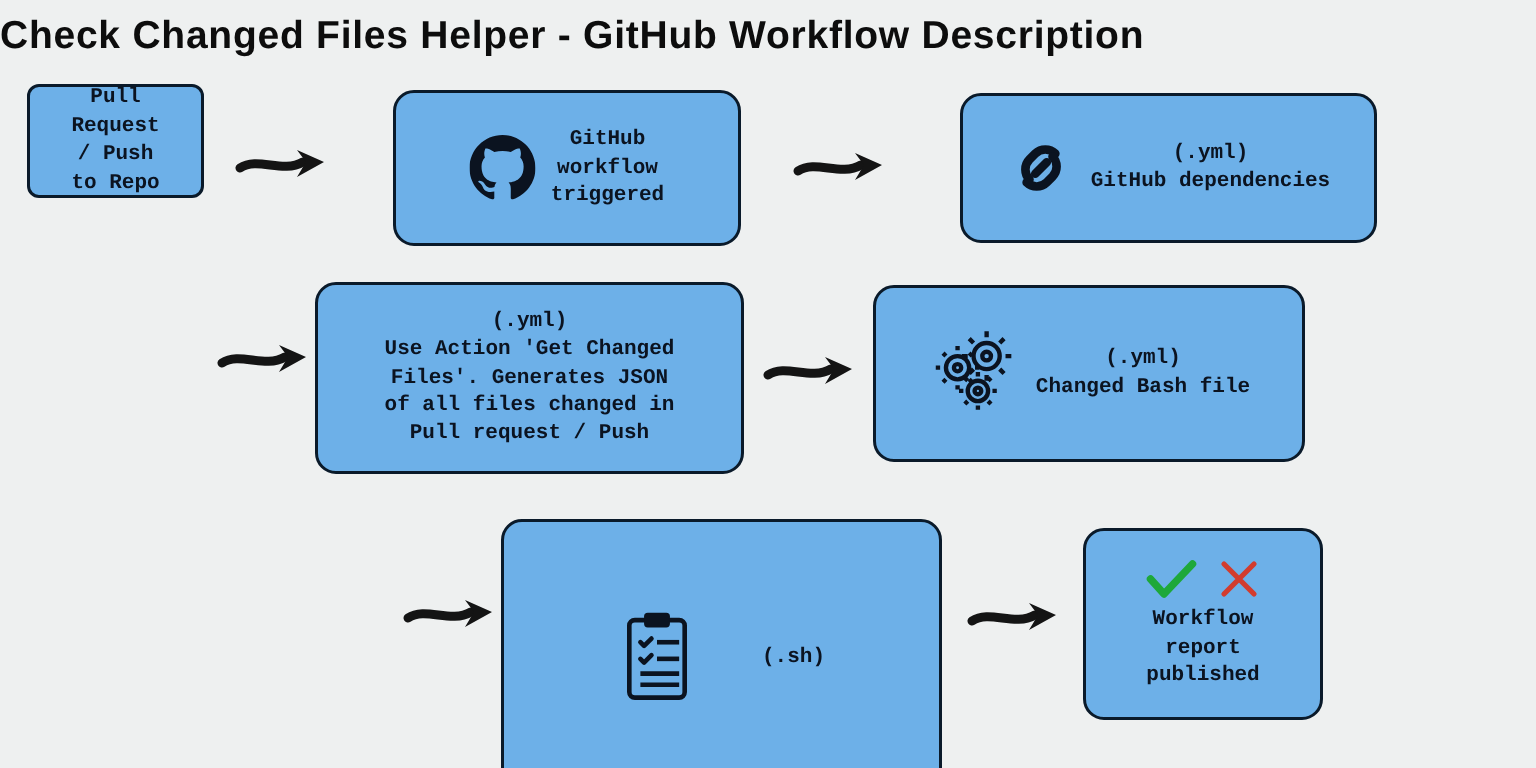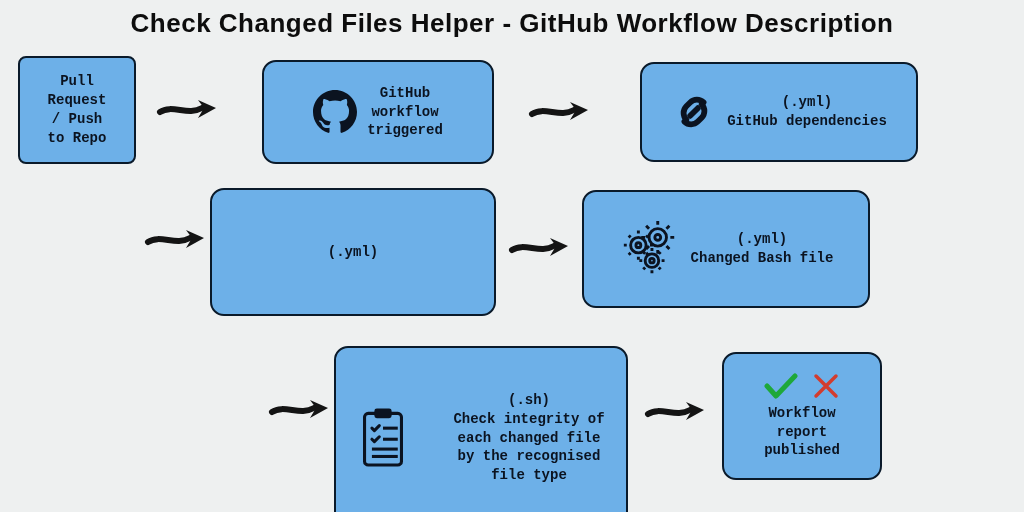--- a/index.html
+++ b/index.html
@@ -7,21 +7,21 @@
   body {
     background: #eef0f0;
     font-family: "Courier New", Courier, monospace;
     position: relative;
     overflow: hidden;
   }
   .title {
     position: absolute;
     top: 8px;
     left: 0; right: 0;
-    text-align: center;
+    text-align: left;
     font-family: Arial, Helvetica, sans-serif;
     font-weight: 900;
     font-size: 26px;
     color: #0d0d0d;
     letter-spacing: 0.5px;
   }
   .box {
     position: absolute;
     background: #6db0e8;
     border: 2px solid #0a1a2a;
@@ -45,21 +45,21 @@
   .arrow { position: absolute; width: 60px; height: 32px; }
   .arrow svg { width: 100%; height: 100%; overflow: visible; }
   .arrow path { stroke: #141414; stroke-width: 6; fill: none; stroke-linecap: round; stroke-linejoin: round; }
   .arrow .head { fill: #141414; stroke: none; }
 
   .gh-icon svg, .link-icon svg, .gears-icon svg, .clip-icon svg, .check-icon svg, .x-icon svg {
     display:block;
   }
 
   
-  #box-trigger   { left: 18px;  top: 56px;  width: 118px; height: 108px; border-radius: 8px; }
+  #box-trigger   { left: 18px;  top: 56px;  width: 118px; height: 76px; border-radius: 8px; }
   #box-workflow  { left: 262px; top: 60px;  width: 232px; height: 104px; }
   #box-deps      { left: 640px; top: 62px;  width: 278px; height: 100px; }
 
   #box-action    { left: 210px; top: 188px; width: 286px; height: 128px; }
   #box-exec      { left: 582px; top: 190px; width: 288px; height: 118px; }
 
   #box-check     { left: 334px; top: 346px; width: 294px; height: 184px; gap: 44px; }
   #box-report    { left: 722px; top: 352px; width: 160px; height: 128px; }
 
   
@@ -129,20 +129,24 @@
 
 <div id="ar3" class="arrow">
   <svg viewBox="0 0 60 32">
       <path d="M2 18 C 14 10, 30 22, 44 14"></path>
       <polygon class="head" points="40,6 58,14 40,24 46,14"></polygon>
     </svg>
 </div>
 
 <div id="box-action" class="box">
   <span class="tag">(.yml)</span>
+  <span class="label">Use Action 'Get Changed
+Files'. Generates JSON
+of all files changed in
+Pull request / Push</span>
 </div>
 
 <div id="ar4" class="arrow">
   <svg viewBox="0 0 60 32">
       <path d="M2 18 C 14 10, 30 22, 44 14"></path>
       <polygon class="head" points="40,6 58,14 40,24 46,14"></polygon>
     </svg>
 </div>
 
 <div id="box-exec" class="box with-icon-left">
@@ -190,24 +194,20 @@
         <line x1="20" y1="18" x2="32" y2="18"></line>
         <path d="M11 27 l2 2 l4-4" stroke-linecap="round"></path>
         <line x1="20" y1="27" x2="32" y2="27"></line>
         <line x1="11" y1="35" x2="32" y2="35"></line>
         <line x1="11" y1="41" x2="32" y2="41"></line>
       </g>
     </svg>
   </span>
   <div class="textcol">
     <span class="tag">(.sh)</span>
-    <span class="label">Check integrity of
-each changed file
-by the recognised
-file type</span>
   </div>
 </div>
 
 <div id="ar6" class="arrow">
   <svg viewBox="0 0 60 32">
       <path d="M2 18 C 14 10, 30 22, 44 14"></path>
       <polygon class="head" points="40,6 58,14 40,24 46,14"></polygon>
     </svg>
 </div>
 

